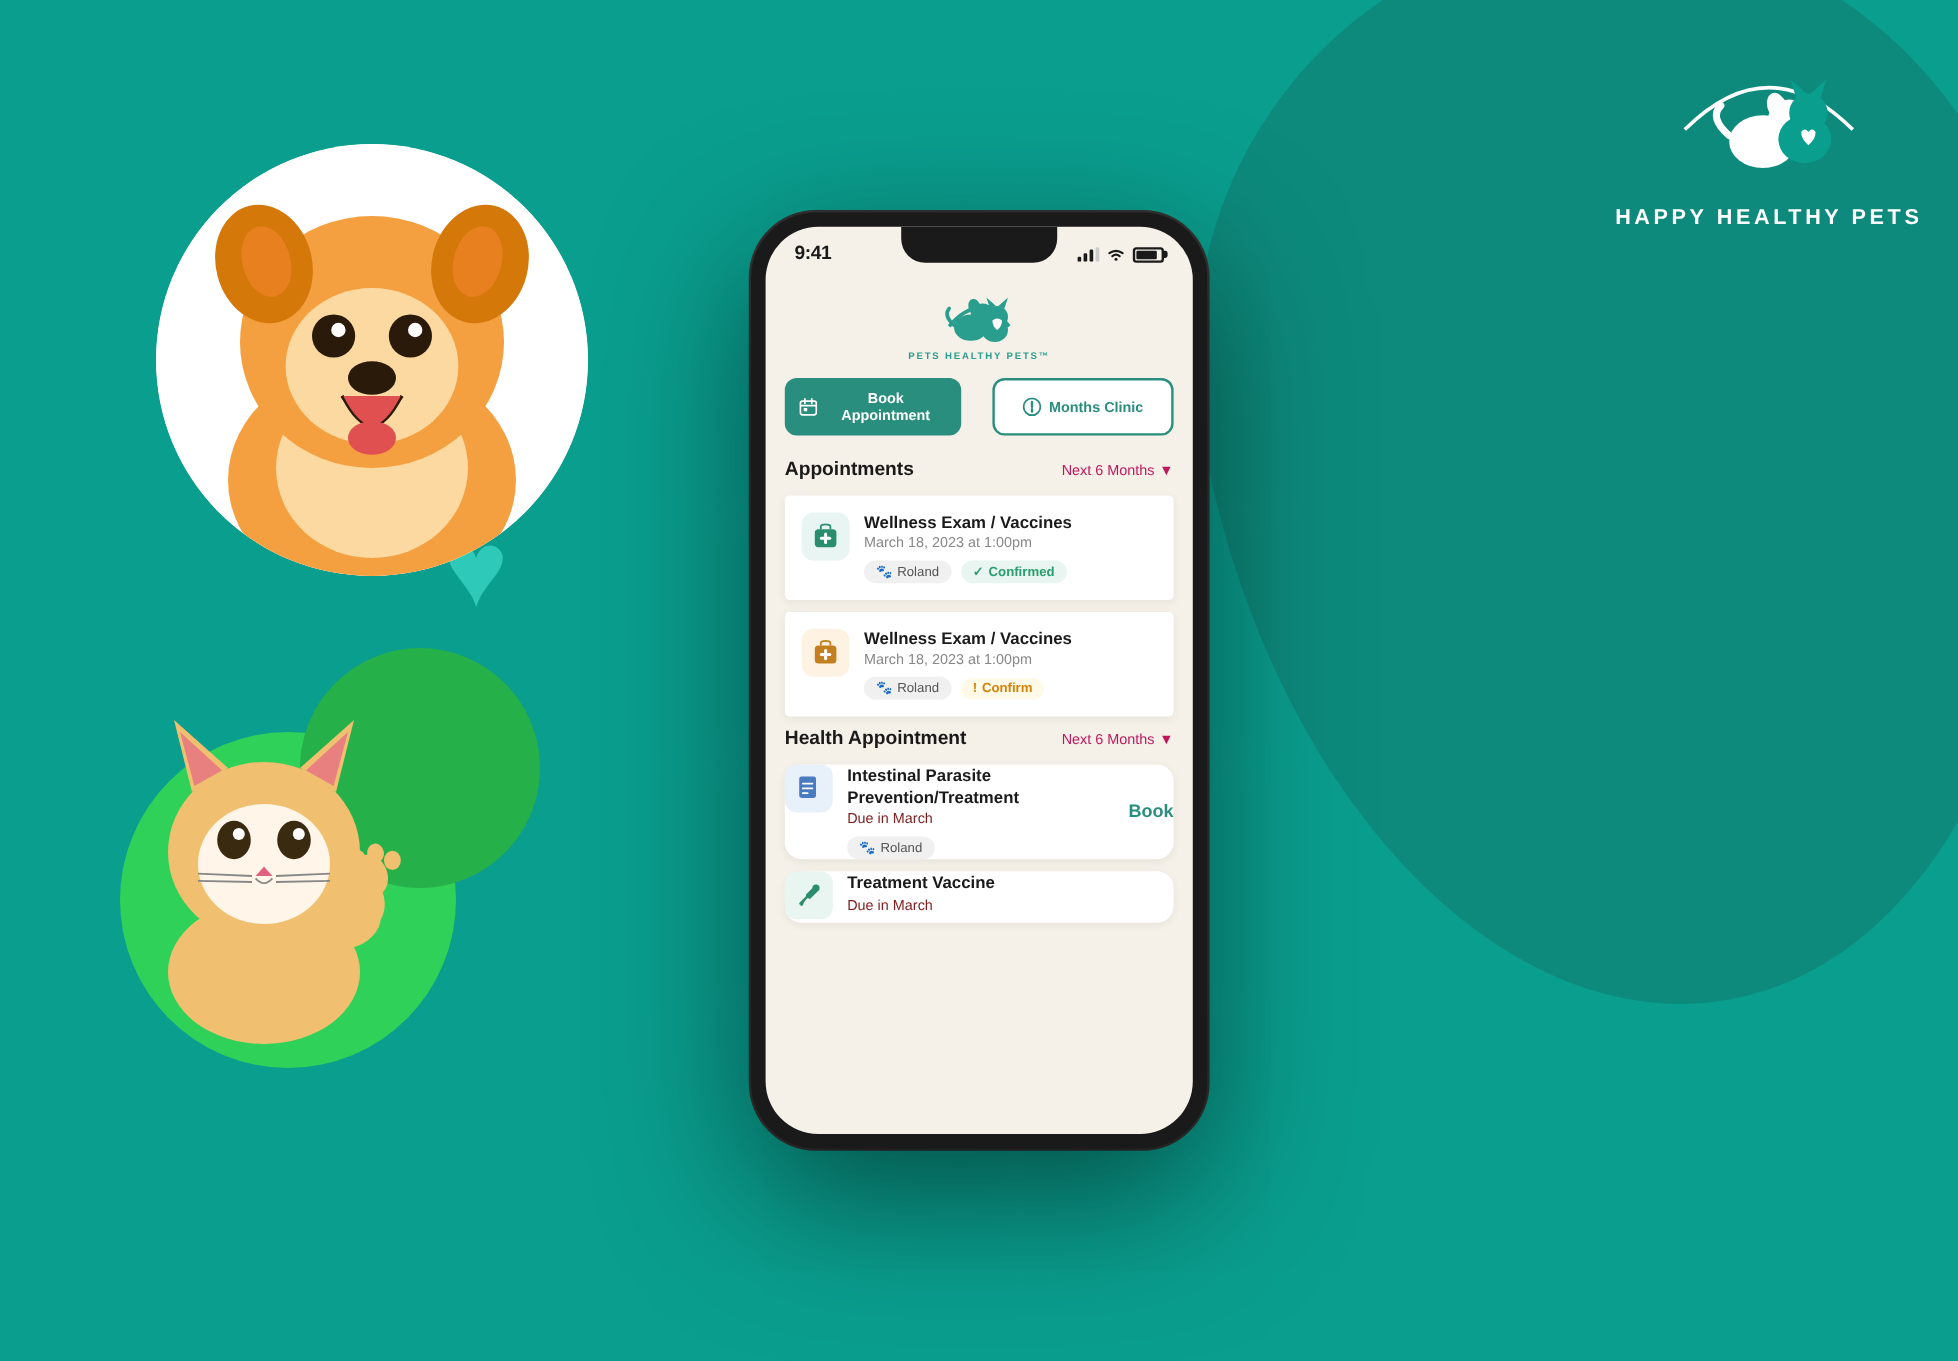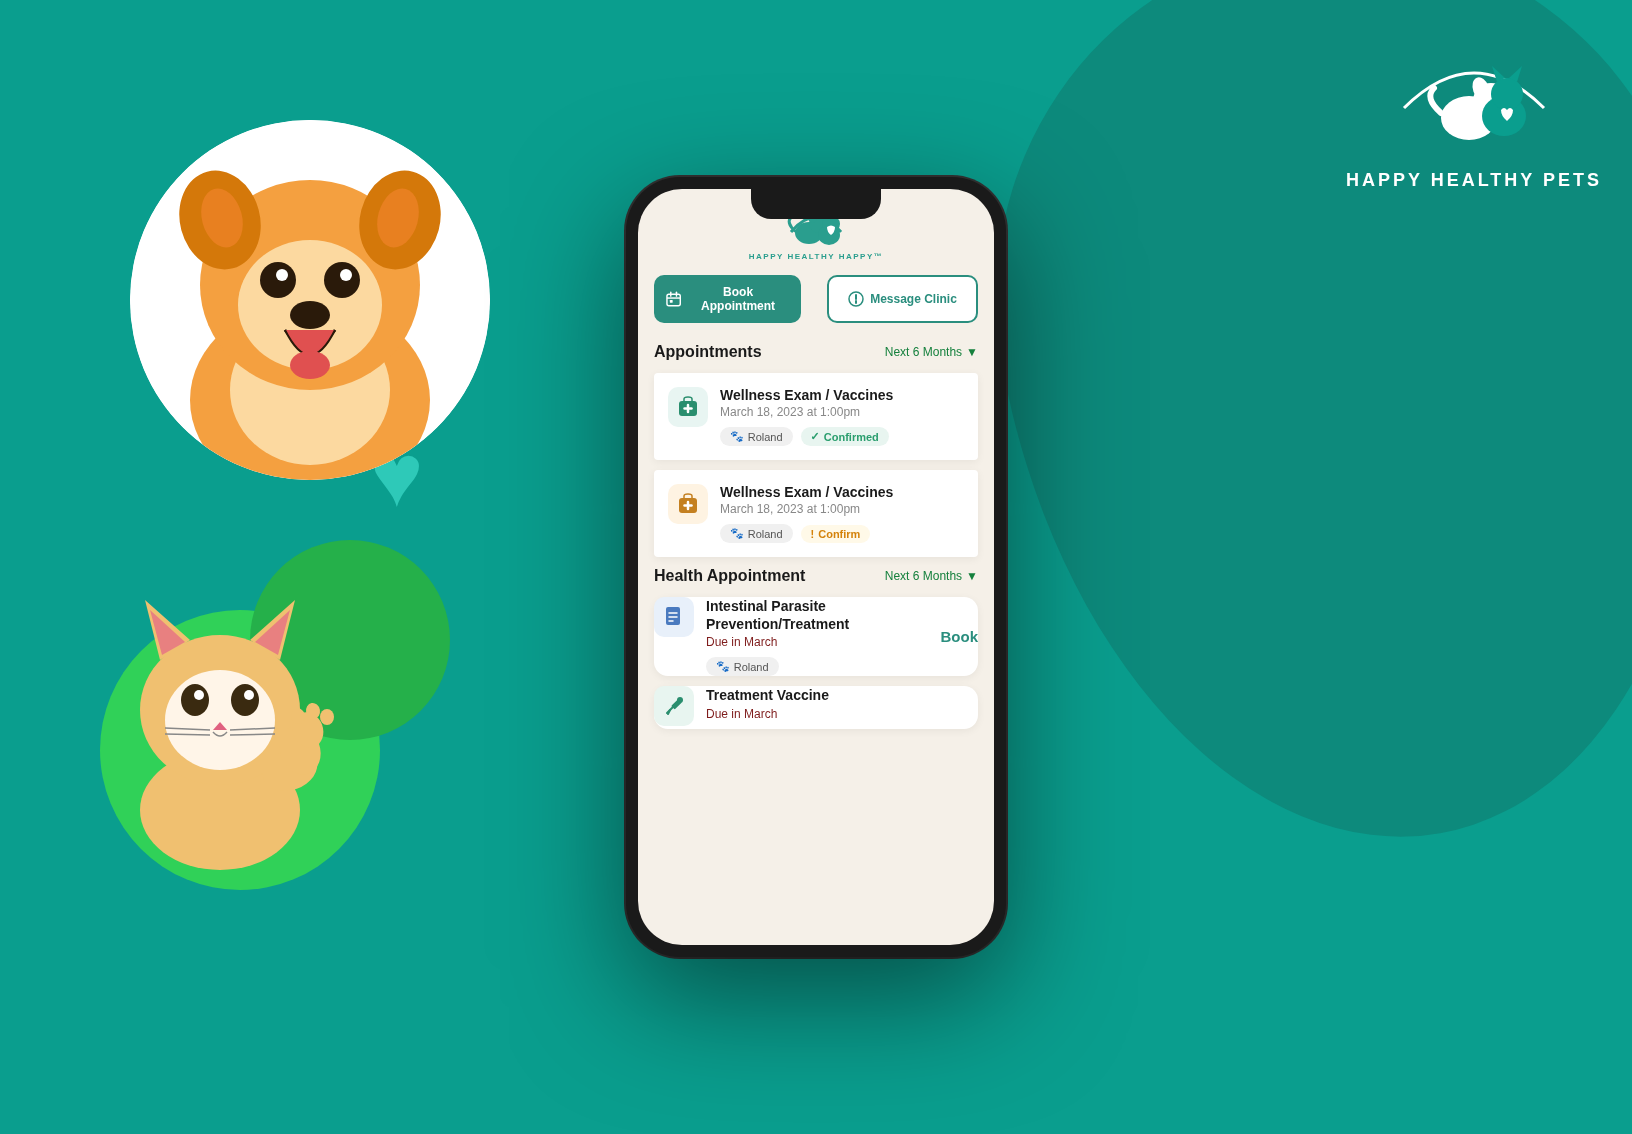--- a/index.html
+++ b/index.html
@@ -222,21 +222,21 @@
       font-size: 16px;
       font-weight: 700;
       color: #1a1a1a;
     }
 
     .section-filter {
       display: flex;
       align-items: flex-end;
       gap: 4px;
       font-size: 12px;
-      color: #15803d;
+      color: #be185d;
       cursor: pointer;
       padding-left: 20px;
     }
 
     
     .appointment-card {
       background: #fff;
       border-radius: 4px;
       padding: 14px;
       margin-bottom: 10px;
@@ -534,20 +534,39 @@
     </g>
   </svg>
   <div class="brand-name">HAPPY HEALTHY PETS</div>
 </div>
 
 <div class="phone-wrapper">
   <div class="phone-frame">
     <div class="phone-screen">
       <div class="phone-notch"></div>
 
+      <div class="status-bar">
+        <span class="status-time">9:41</span>
+        <div class="status-icons">
+          <div class="signal-bars">
+            <div class="signal-bar" style="height:4px;"></div>
+            <div class="signal-bar" style="height:7px;"></div>
+            <div class="signal-bar" style="height:10px;"></div>
+            <div class="signal-bar" style="height:12px; background:#ccc;"></div>
+          </div>
+          <svg width="16" height="12" viewBox="0 0 16 12">
+            <path d="M8 10 L8 10" stroke="#1a1a1a" stroke-width="2.5" stroke-linecap="round"></path>
+            <path d="M5 7.5 Q8 5 11 7.5" fill="none" stroke="#1a1a1a" stroke-width="1.8" stroke-linecap="round"></path>
+            <path d="M2.5 5 Q8 1 13.5 5" fill="none" stroke="#1a1a1a" stroke-width="1.8" stroke-linecap="round"></path>
+          </svg>
+          <div class="battery-icon">
+            <div class="battery-fill"></div>
+          </div>
+        </div>
+      </div>
 
       <div class="app-content">
 
         <div class="logo-area">
           <svg width="70" height="55" viewBox="0 0 70 55">
             <path d="M10 35 Q35 5 60 35" fill="none" stroke="#2a9e8e" stroke-width="3"></path>
 
             <g fill="#2a9e8e">
               <ellipse cx="28" cy="36" rx="14" ry="11"></ellipse>
               <circle cx="38" cy="26" r="10"></circle>
@@ -556,41 +575,41 @@
             </g>
 
             <g>
               <ellipse cx="48" cy="38" rx="11" ry="10" fill="#2a9e8e"></ellipse>
               <circle cx="50" cy="27" r="9" fill="#2a9e8e"></circle>
               <polygon points="44,20 41,11 49,18" fill="#2a9e8e"></polygon>
               <polygon points="56,20 59,11 51,18" fill="#2a9e8e"></polygon>
               <path d="M46,30 Q50,27 54,30 Q54,35 50,38 Q46,35 46,30Z" fill="white"></path>
             </g>
           </svg>
-          <span class="logo-text">HAPPY HEALTHY HAPPY™</span>
+          <span class="logo-text">PETS HEALTHY PETS™</span>
         </div>
 
         <div class="action-buttons">
           <button class="btn-book">
             <svg width="16" height="16" viewBox="0 0 16 16">
               <rect x="1" y="3" width="14" height="12" rx="2" fill="none" stroke="white" stroke-width="1.5"></rect>
               <line x1="5" y1="1" x2="5" y2="5" stroke="white" stroke-width="1.5" stroke-linecap="round"></line>
               <line x1="11" y1="1" x2="11" y2="5" stroke="white" stroke-width="1.5" stroke-linecap="round"></line>
               <line x1="1" y1="7" x2="15" y2="7" stroke="white" stroke-width="1.5"></line>
               <rect x="4" y="9" width="3" height="3" rx="0.5" fill="white"></rect>
             </svg>
             <span>Book Appointment</span>
           </button>
           <button class="btn-message">
             <svg width="16" height="16" viewBox="0 0 16 16">
               <circle cx="8" cy="8" r="7" fill="none" stroke="#2a8e7e" stroke-width="1.5"></circle>
               <line x1="8" y1="4" x2="8" y2="8" stroke="#2a8e7e" stroke-width="2" stroke-linecap="round"></line>
               <line x1="8" y1="10" x2="8" y2="12" stroke="#2a8e7e" stroke-width="2" stroke-linecap="round"></line>
             </svg>
-            <span>Message Clinic</span>
+            <span>Months Clinic</span>
           </button>
         </div>
 
         <div class="section-header">
           <span class="section-title">Appointments</span>
           <div class="section-filter">
             <span>Next 6 Months</span>
             <span>▼</span>
           </div>
         </div>

